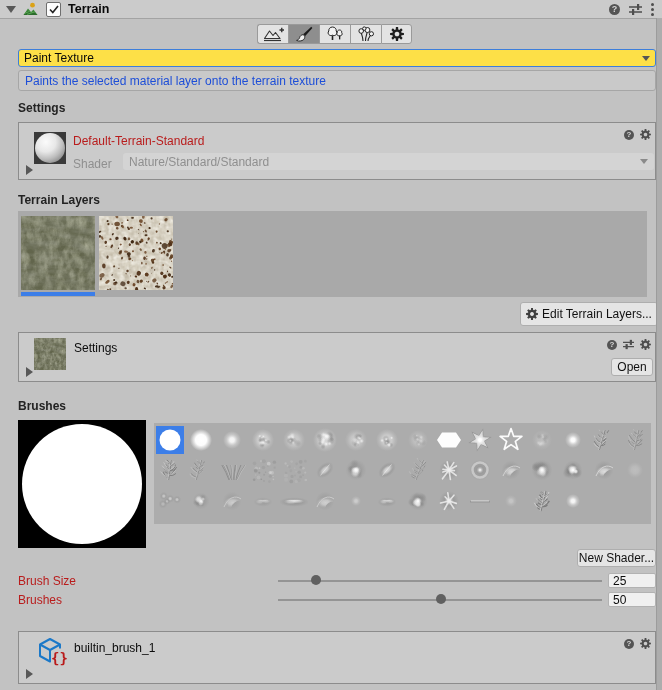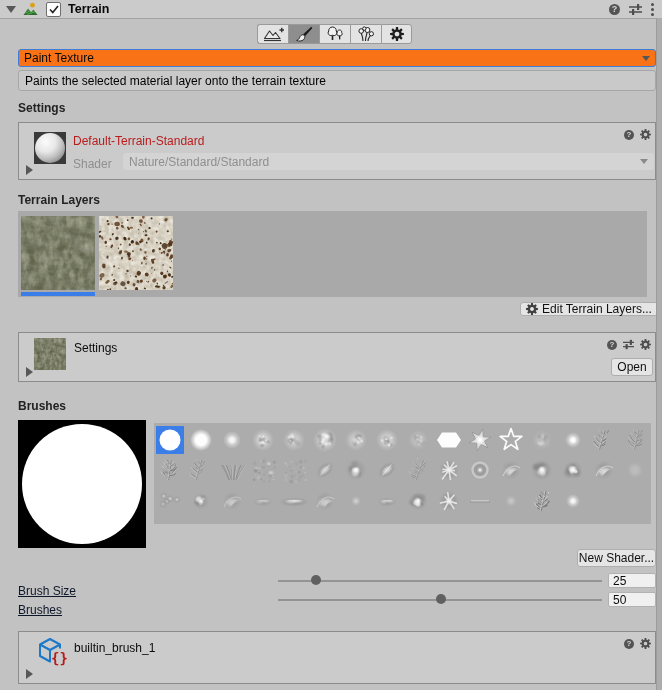--- a/index.html
+++ b/index.html
@@ -30,29 +30,29 @@
   
   .toolbar{position:absolute;left:257px;top:24px;height:20px;display:flex;}
   .toolbtn{width:31px;height:20px;background:#e3e3e3;border:1px solid #9a9a9a;border-right:none;
            display:flex;align-items:center;justify-content:center;box-sizing:border-box;}
   .toolbtn:first-child{border-radius:3px 0 0 3px;}
   .toolbtn:last-child{border-right:1px solid #9a9a9a;border-radius:0 3px 3px 0;}
   .toolbtn.sel{background:#8e8e8e;}
 
   
   .dropdown{position:absolute;left:18px;top:49px;width:638px;height:18px;box-sizing:border-box;
-            background:#f97316;border:1.5px solid #3d7edb;border-radius:3px;
+            background:#fde047;border:1.5px solid #3d7edb;border-radius:3px;
             display:flex;align-items:center;}
   .dropdown .txt{margin-left:5px;color:#090909;}
   .dd-arrow{position:absolute;right:5px;top:6px;width:0;height:0;
             border-left:4px solid transparent;border-right:4px solid transparent;border-top:5px solid #555;}
   .helpbox{position:absolute;left:18px;top:70px;width:638px;height:21px;box-sizing:border-box;
            background:#c9c9c9;border:1px solid #a6a6a6;border-radius:3px;
            display:flex;align-items:center;}
-  .helpbox .txt{margin-left:6px;color:#000000;font-size:12px;}
+  .helpbox .txt{margin-left:6px;color:#1d4ed8;font-size:12px;}
 
   .h-label{position:absolute;left:18px;font-weight:bold;color:#232323;font-size:12px;}
 
   
   .box{position:absolute;left:18px;width:638px;background:#cbcbcb;border:1px solid #8c8c8c;box-sizing:border-box;}
   .box .rowicons{position:absolute;right:4px;top:6px;display:flex;align-items:center;gap:6px;}
 
   
   #matbox{top:122px;height:58px;}
   .sphere-wrap{position:absolute;left:15px;top:9px;width:32px;height:32px;background:#3a3a3a;}
@@ -68,42 +68,42 @@
   .box .fold{position:absolute;left:7px;bottom:4px;}
 
   
   .layers-strip{position:absolute;left:18px;top:211px;width:629px;height:86px;background:#a9a9a9;}
   .thumb{position:absolute;top:5px;width:74px;height:74px;}
   .thumb svg{display:block;}
   .selbar{position:absolute;width:74px;height:4px;top:81px;background:#3c7ee8;}
 
   .btn{position:absolute;background:#e5e5e5;border:1px solid #aeaeae;border-radius:3px;box-sizing:border-box;
        display:flex;align-items:center;justify-content:center;color:#111;font-size:12px;}
-  #editLayersBtn{left:520px;top:302px;width:138px;height:14px;gap:4px;}
+  #editLayersBtn{left:520px;top:302px;width:138px;height:24px;gap:4px;}
 
   
   #layerbox{top:332px;height:50px;}
   #layerbox .lthumb{position:absolute;left:15px;top:5px;width:32px;height:32px;}
   #layerbox .lthumb svg{display:block;}
   #layerbox .name{position:absolute;left:55px;top:8px;color:#0c0c0c;}
   #openBtn{left:611px;top:358px;width:42px;height:18px;}
 
   
   .preview{position:absolute;left:18px;top:420px;width:128px;height:128px;background:#000;}
   .preview .circ{position:absolute;left:4px;top:4px;width:120px;height:120px;border-radius:50%;
      background:radial-gradient(circle,#fff 0%,#fff 80%,rgba(255,255,255,0) 99%);}
   .brush-grid{position:absolute;left:154px;top:423px;width:497px;height:101px;background:#acacac;}
   .bcell{position:absolute;width:28px;height:28px;}
   .bcell.sel{background:#3c7ee8;}
 
   #newBrushBtn{left:577px;top:549px;width:79px;height:18px;}
 
   .srow{position:absolute;left:0;width:662px;height:15px;}
   #sizeRow{top:573px;} #opacityRow{top:592px;}
-  .srow .lbl{position:absolute;left:18px;top:11px;color:#0f172a;text-decoration:underline;}
+  .srow .lbl{position:absolute;left:18px;top:1px;color:#b91c1c;}
   .track{position:absolute;left:278px;top:7px;width:324px;height:2px;background:#949494;}
   .knob{position:absolute;top:2px;width:10px;height:10px;border-radius:50%;background:#606060;}
   .numfield{position:absolute;left:608px;top:0;width:48px;height:15px;background:#f0f0f0;
             border:1px solid #b2b2b2;border-radius:2px;box-sizing:border-box;
             font-family:inherit;font-size:12px;color:#0c0c0c;padding:0 0 0 4px;outline:none;}
 
   .builtin-bar{position:absolute;left:18px;top:612px;width:638px;height:15px;box-sizing:border-box;
                background:#c9c9c9;border:1px solid #999;border-radius:2px;display:flex;align-items:center;}
   .builtin-bar .txt{margin-left:4px;font-size:11px;color:#393939;}
 

